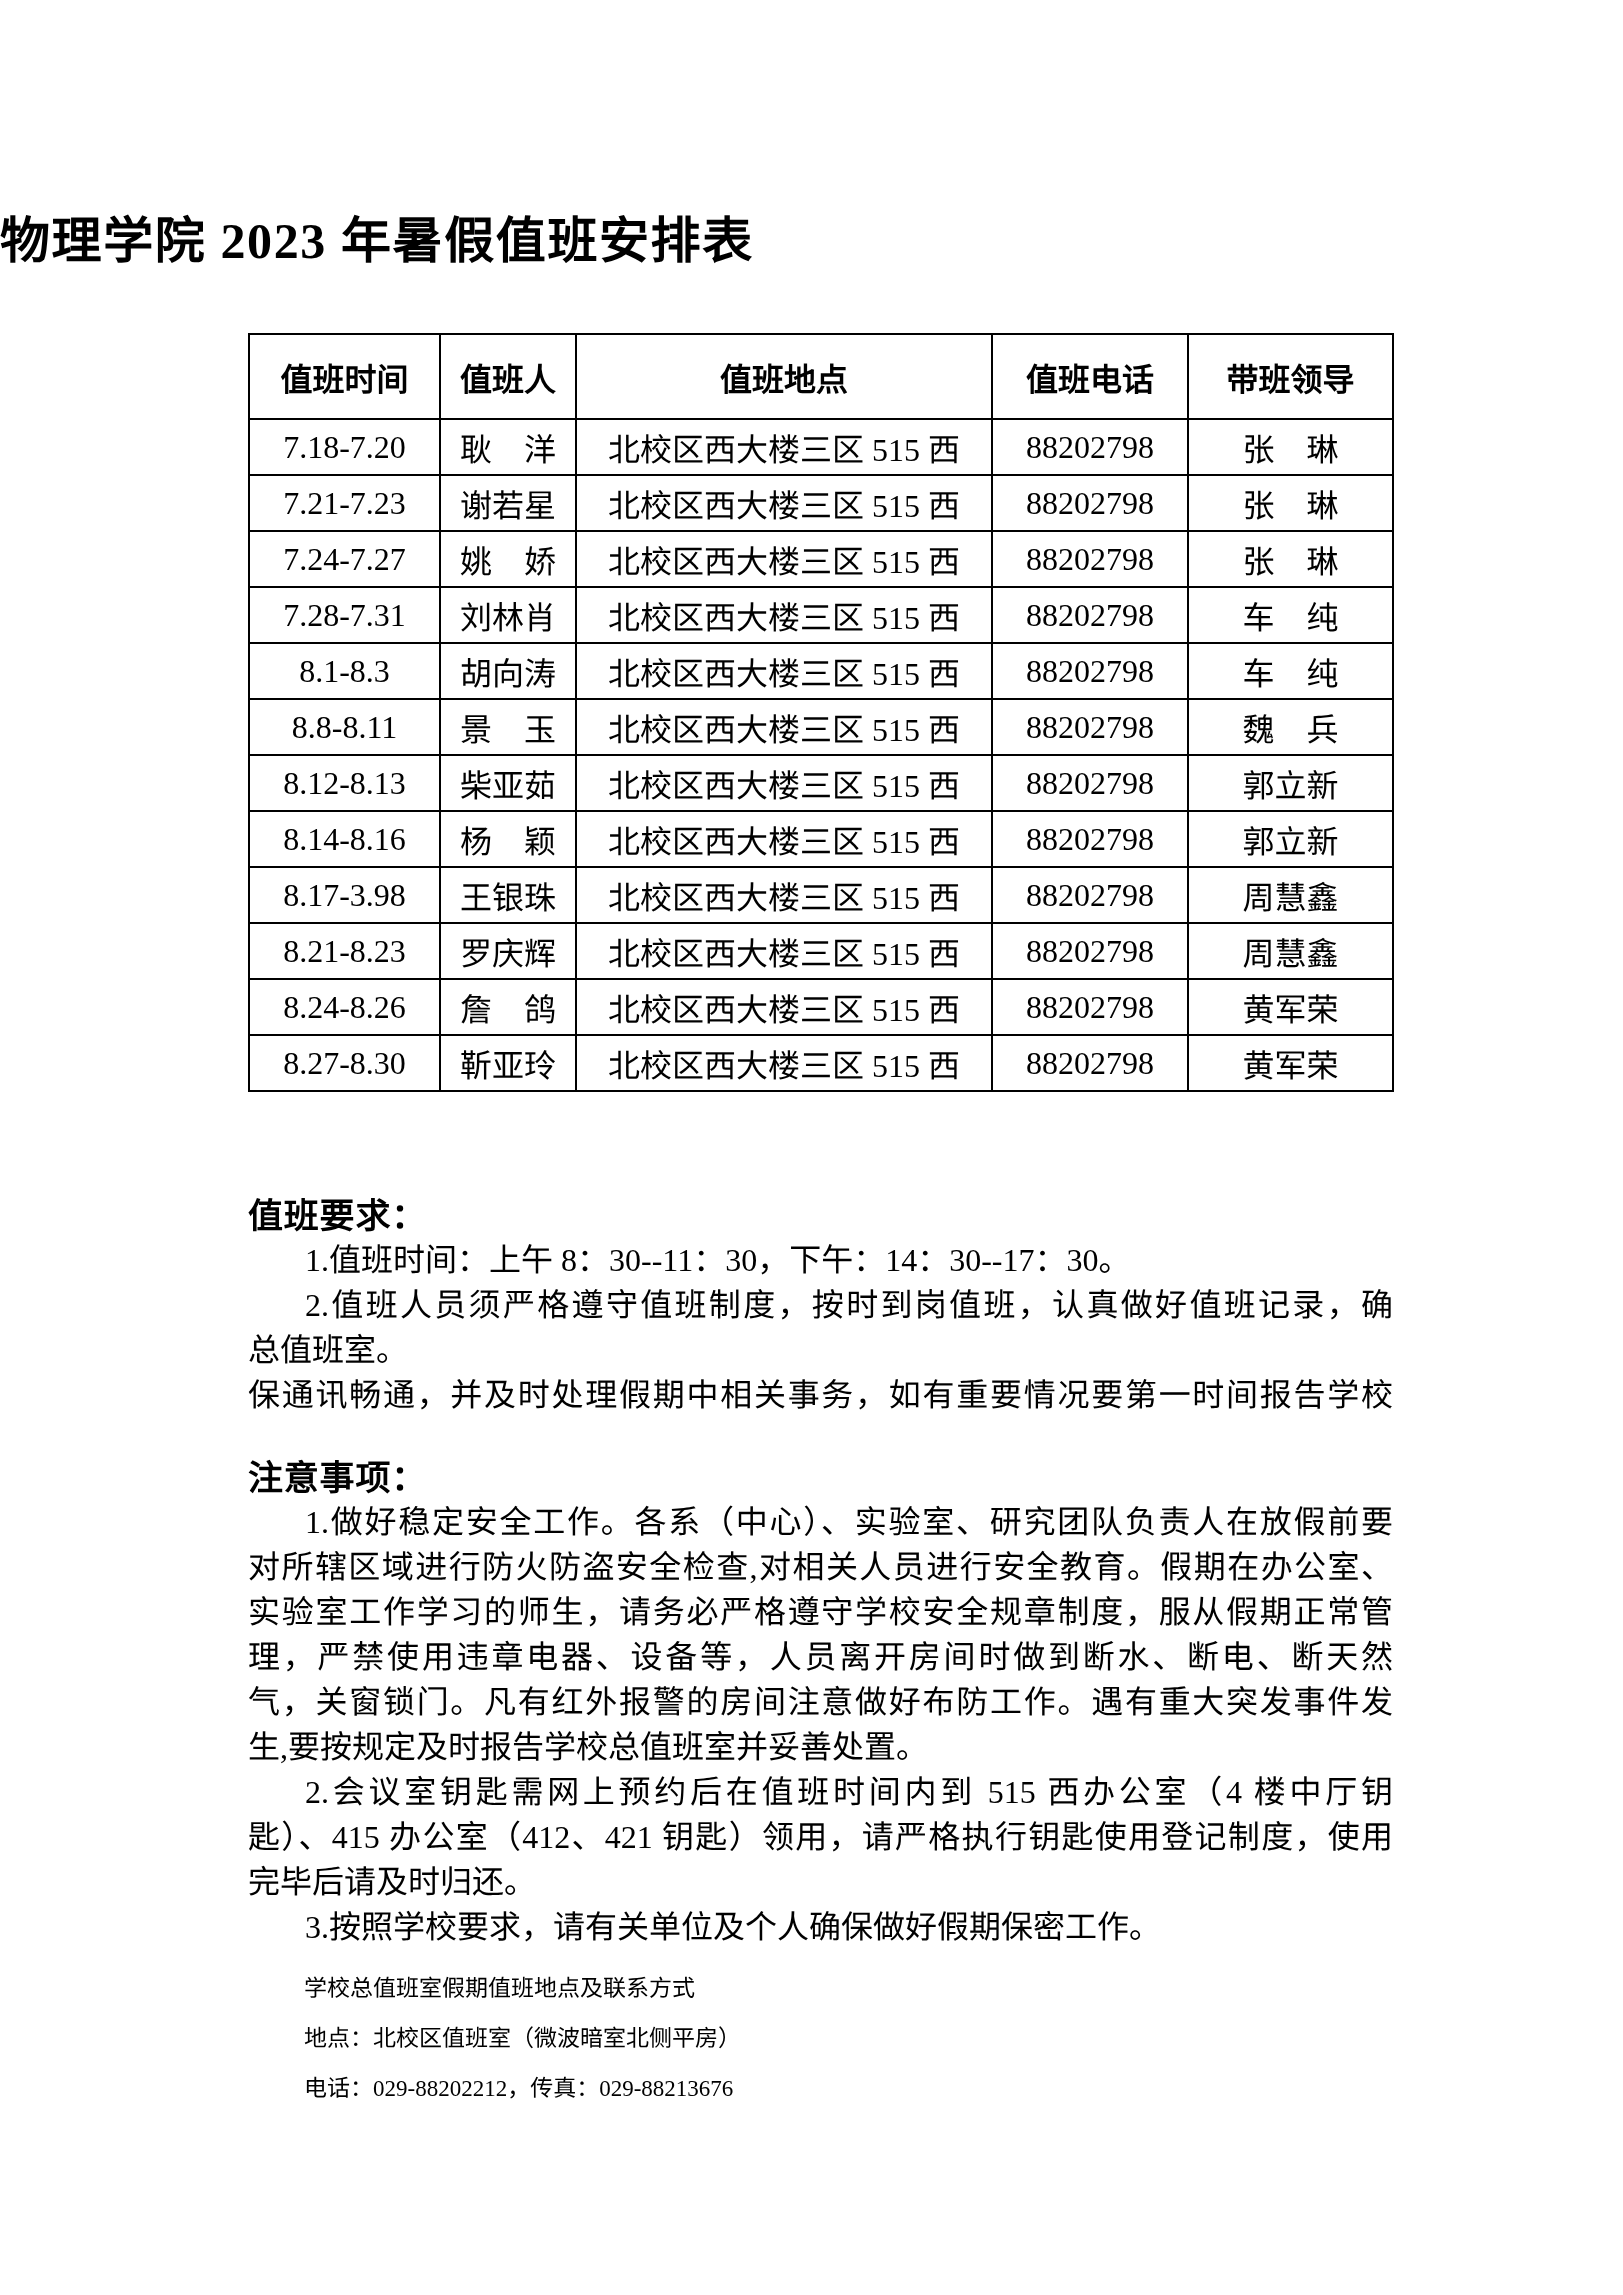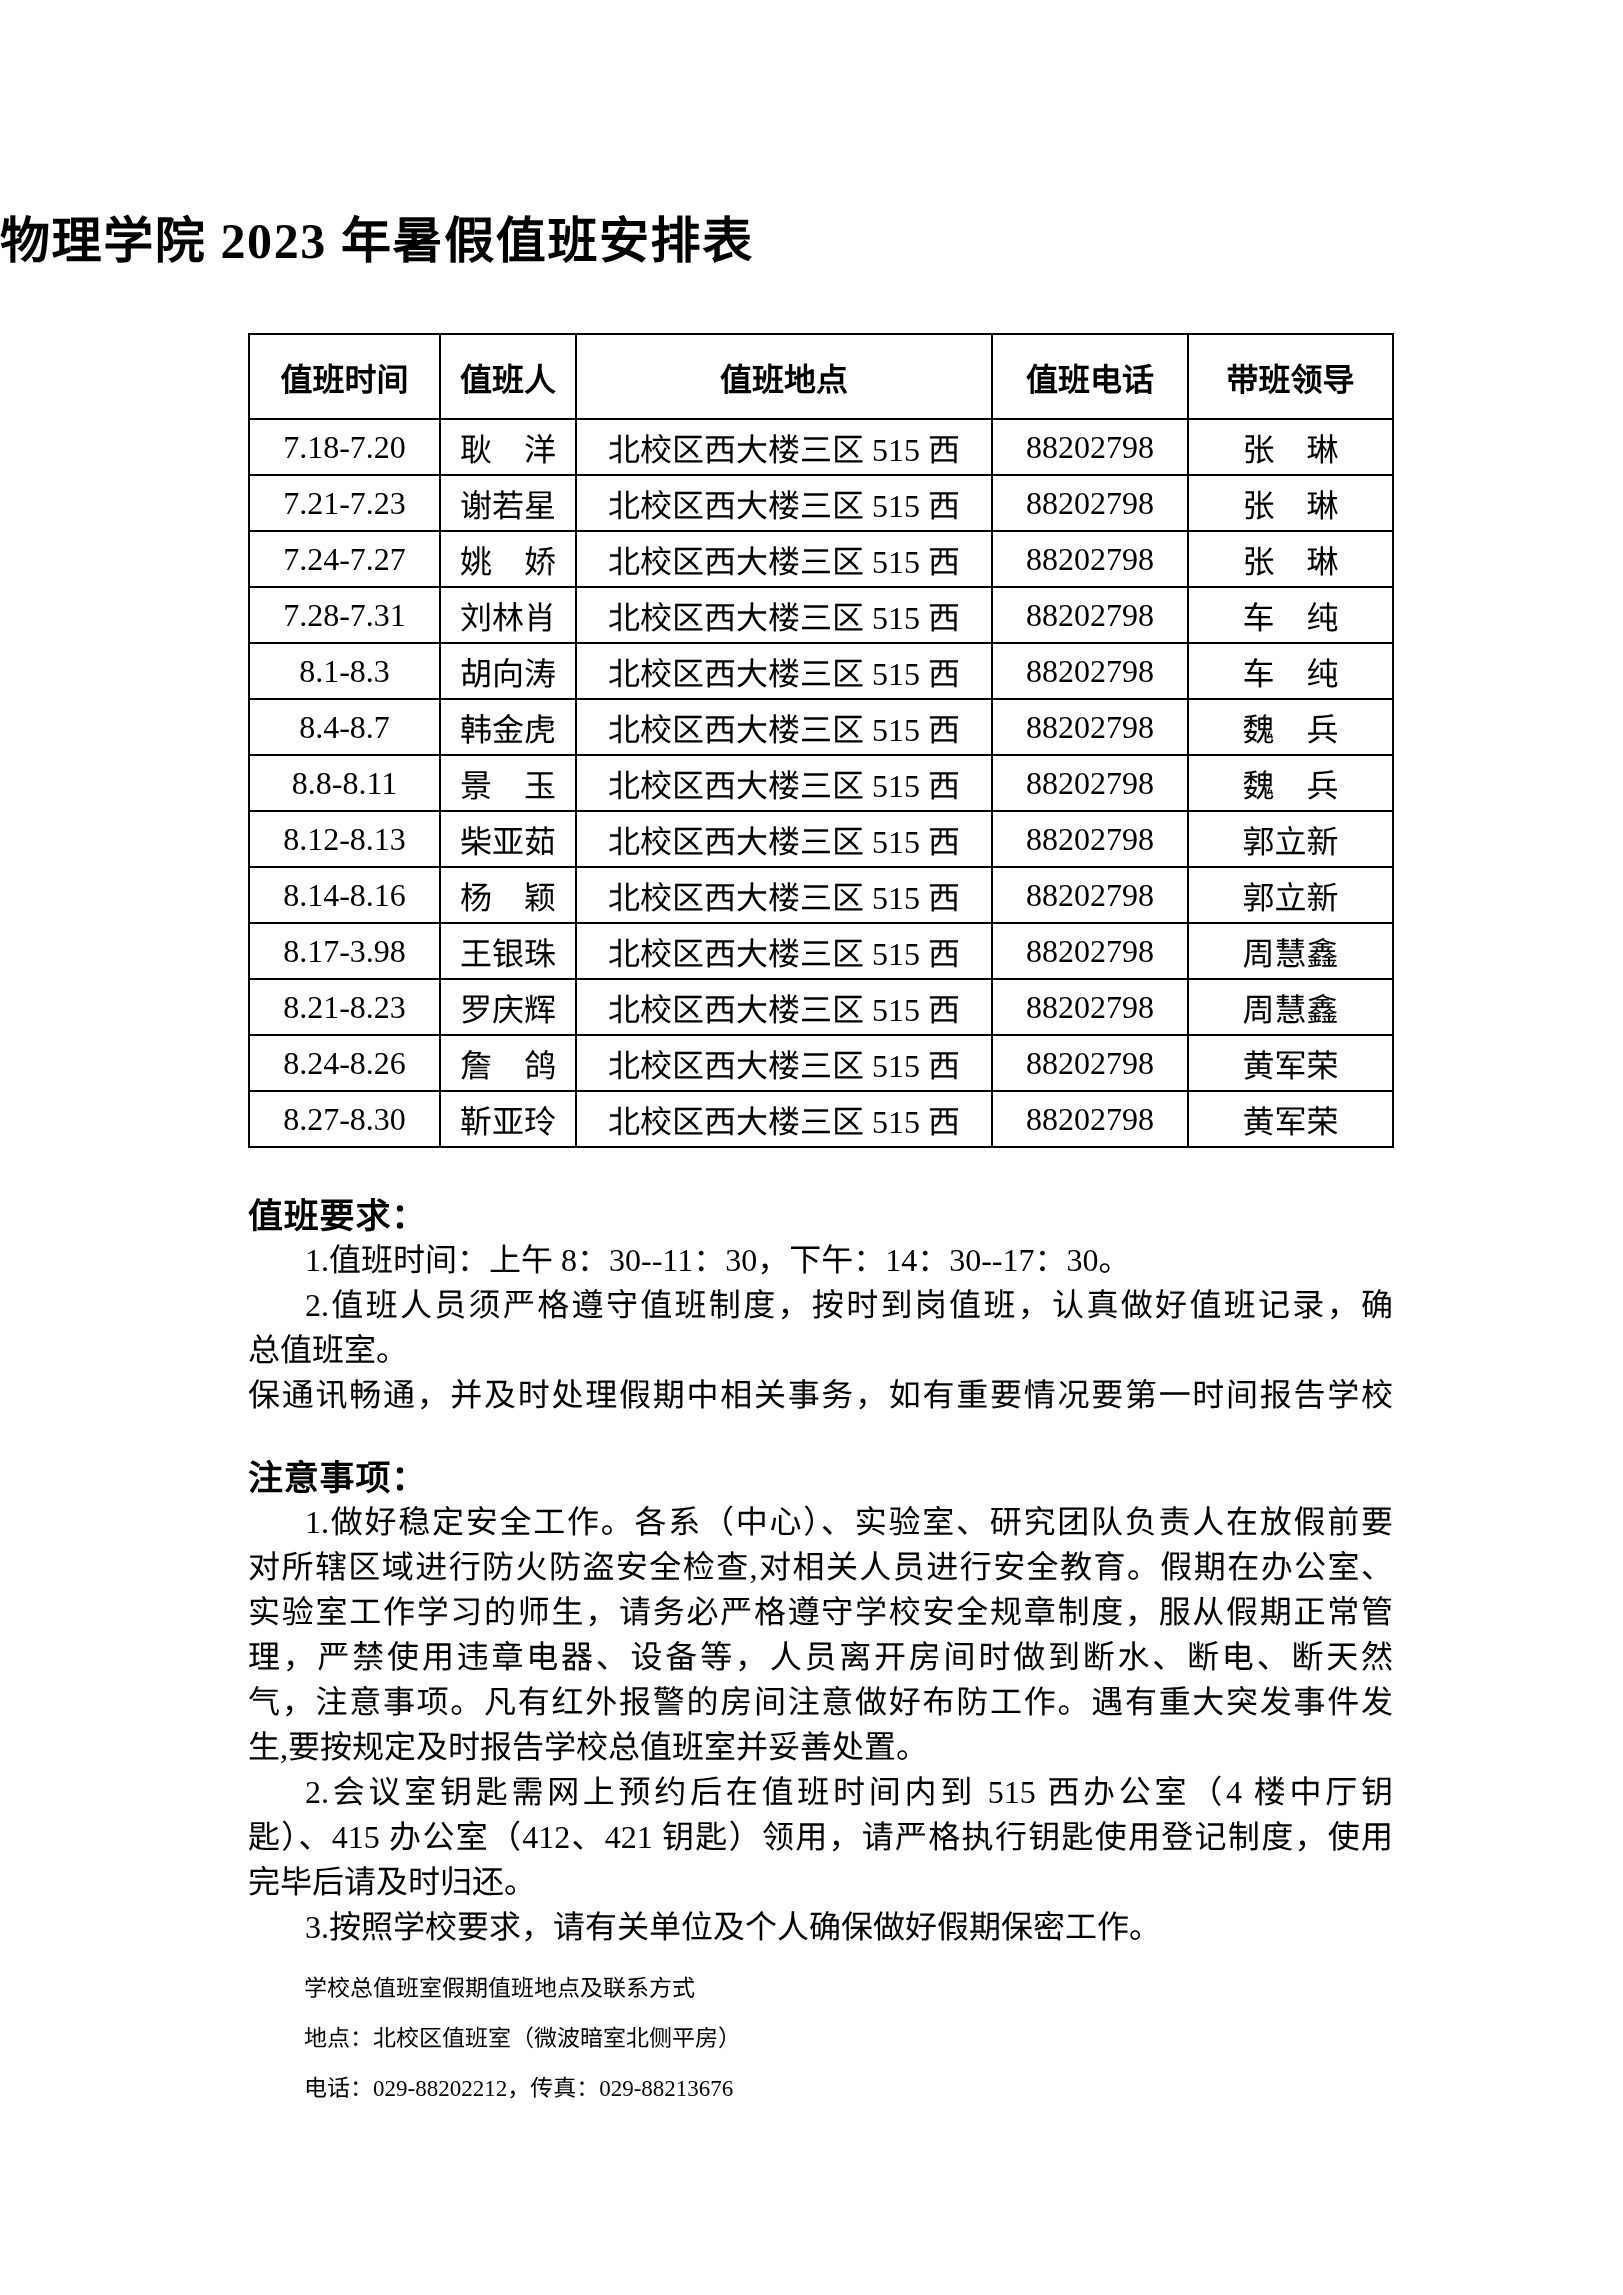--- a/index.html
+++ b/index.html
@@ -143,27 +143,20 @@
           <td>车　纯</td>
         </tr>
         <tr>
           <td>8.1-8.3</td>
           <td>胡向涛</td>
           <td>北校区西大楼三区 515 西</td>
           <td>88202798</td>
           <td>车　纯</td>
         </tr>
         <tr>
-          <td>8.4-8.7</td>
-          <td>韩金虎</td>
-          <td>北校区西大楼三区 515 西</td>
-          <td>88202798</td>
-          <td>魏　兵</td>
-        </tr>
-        <tr>
           <td>8.8-8.11</td>
           <td>景　玉</td>
           <td>北校区西大楼三区 515 西</td>
           <td>88202798</td>
           <td>魏　兵</td>
         </tr>
         <tr>
           <td>8.12-8.13</td>
           <td>柴亚茹</td>
           <td>北校区西大楼三区 515 西</td>
@@ -218,21 +211,21 @@
       </div>
   </div>
 
   <div class="section" id="section-notes">
     <div class="sec-heading">注意事项：</div>
     <div>
         <div class="line first fill">1.做好稳定安全工作。各系（中心）、实验室、研究团队负责人在放假前要</div>
         <div class="line fill">对所辖区域进行防火防盗安全检查,对相关人员进行安全教育。假期在办公室、</div>
         <div class="line fill">实验室工作学习的师生，请务必严格遵守学校安全规章制度，服从假期正常管</div>
         <div class="line fill">理，严禁使用违章电器、设备等，人员离开房间时做到断水、断电、断天然</div>
-        <div class="line fill">气，注意事项。凡有红外报警的房间注意做好布防工作。遇有重大突发事件发</div>
+        <div class="line fill">气，关窗锁门。凡有红外报警的房间注意做好布防工作。遇有重大突发事件发</div>
         <div class="line">生,要按规定及时报告学校总值班室并妥善处置。</div>
         <div class="line first fill">2.会议室钥匙需网上预约后在值班时间内到 515 西办公室（4 楼中厅钥</div>
         <div class="line fill">匙）、415 办公室（412、421 钥匙）领用，请严格执行钥匙使用登记制度，使用</div>
         <div class="line">完毕后请及时归还。</div>
         <div class="line first">3.按照学校要求，请有关单位及个人确保做好假期保密工作。</div>
       </div>
   </div>
 
   <div class="contact">
       <div class="line">学校总值班室假期值班地点及联系方式</div>

